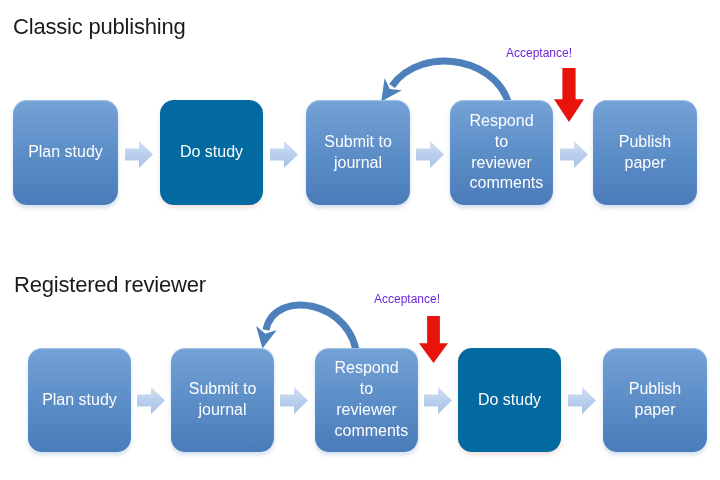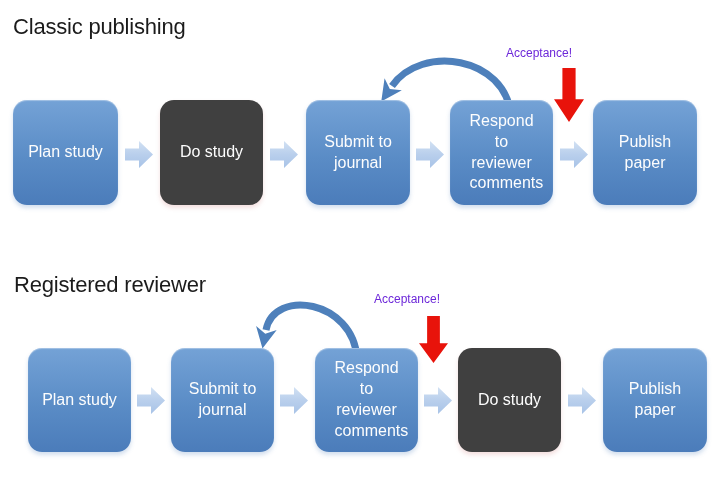--- a/index.html
+++ b/index.html
@@ -16,21 +16,21 @@
   }
   .box{
     position:absolute;border-radius:14px;display:flex;align-items:center;justify-content:center;
     text-align:center;color:#fdfdfd;font-size:16px;line-height:1.3;
   }
   .box.blue{
     background:linear-gradient(180deg,#74a2d6 0%,#5a8cc6 55%,#4b7cba 100%);
     box-shadow:inset 0 1px 1px rgba(255,255,255,0.35), 0 3px 4px rgba(110,150,200,0.30);
   }
   .box.red{
-    background:#404040;
+    background:#0369a1;
     box-shadow:0 3px 4px rgba(210,130,130,0.25);
   }
   .box-label{display:block;max-width:96px;}
   .box.narrow .box-label{max-width:64px;}
   .box.mid .box-label{max-width:70px;}
   .conn{
     position:absolute;width:28px;height:27px;
     background:linear-gradient(180deg,#d2e1f3 0%,#b9cfec 50%,#a8c3e7 100%);
     clip-path:polygon(0 28%,50% 28%,50% 0,100% 50%,50% 100%,50% 72%,0 72%);
   }

